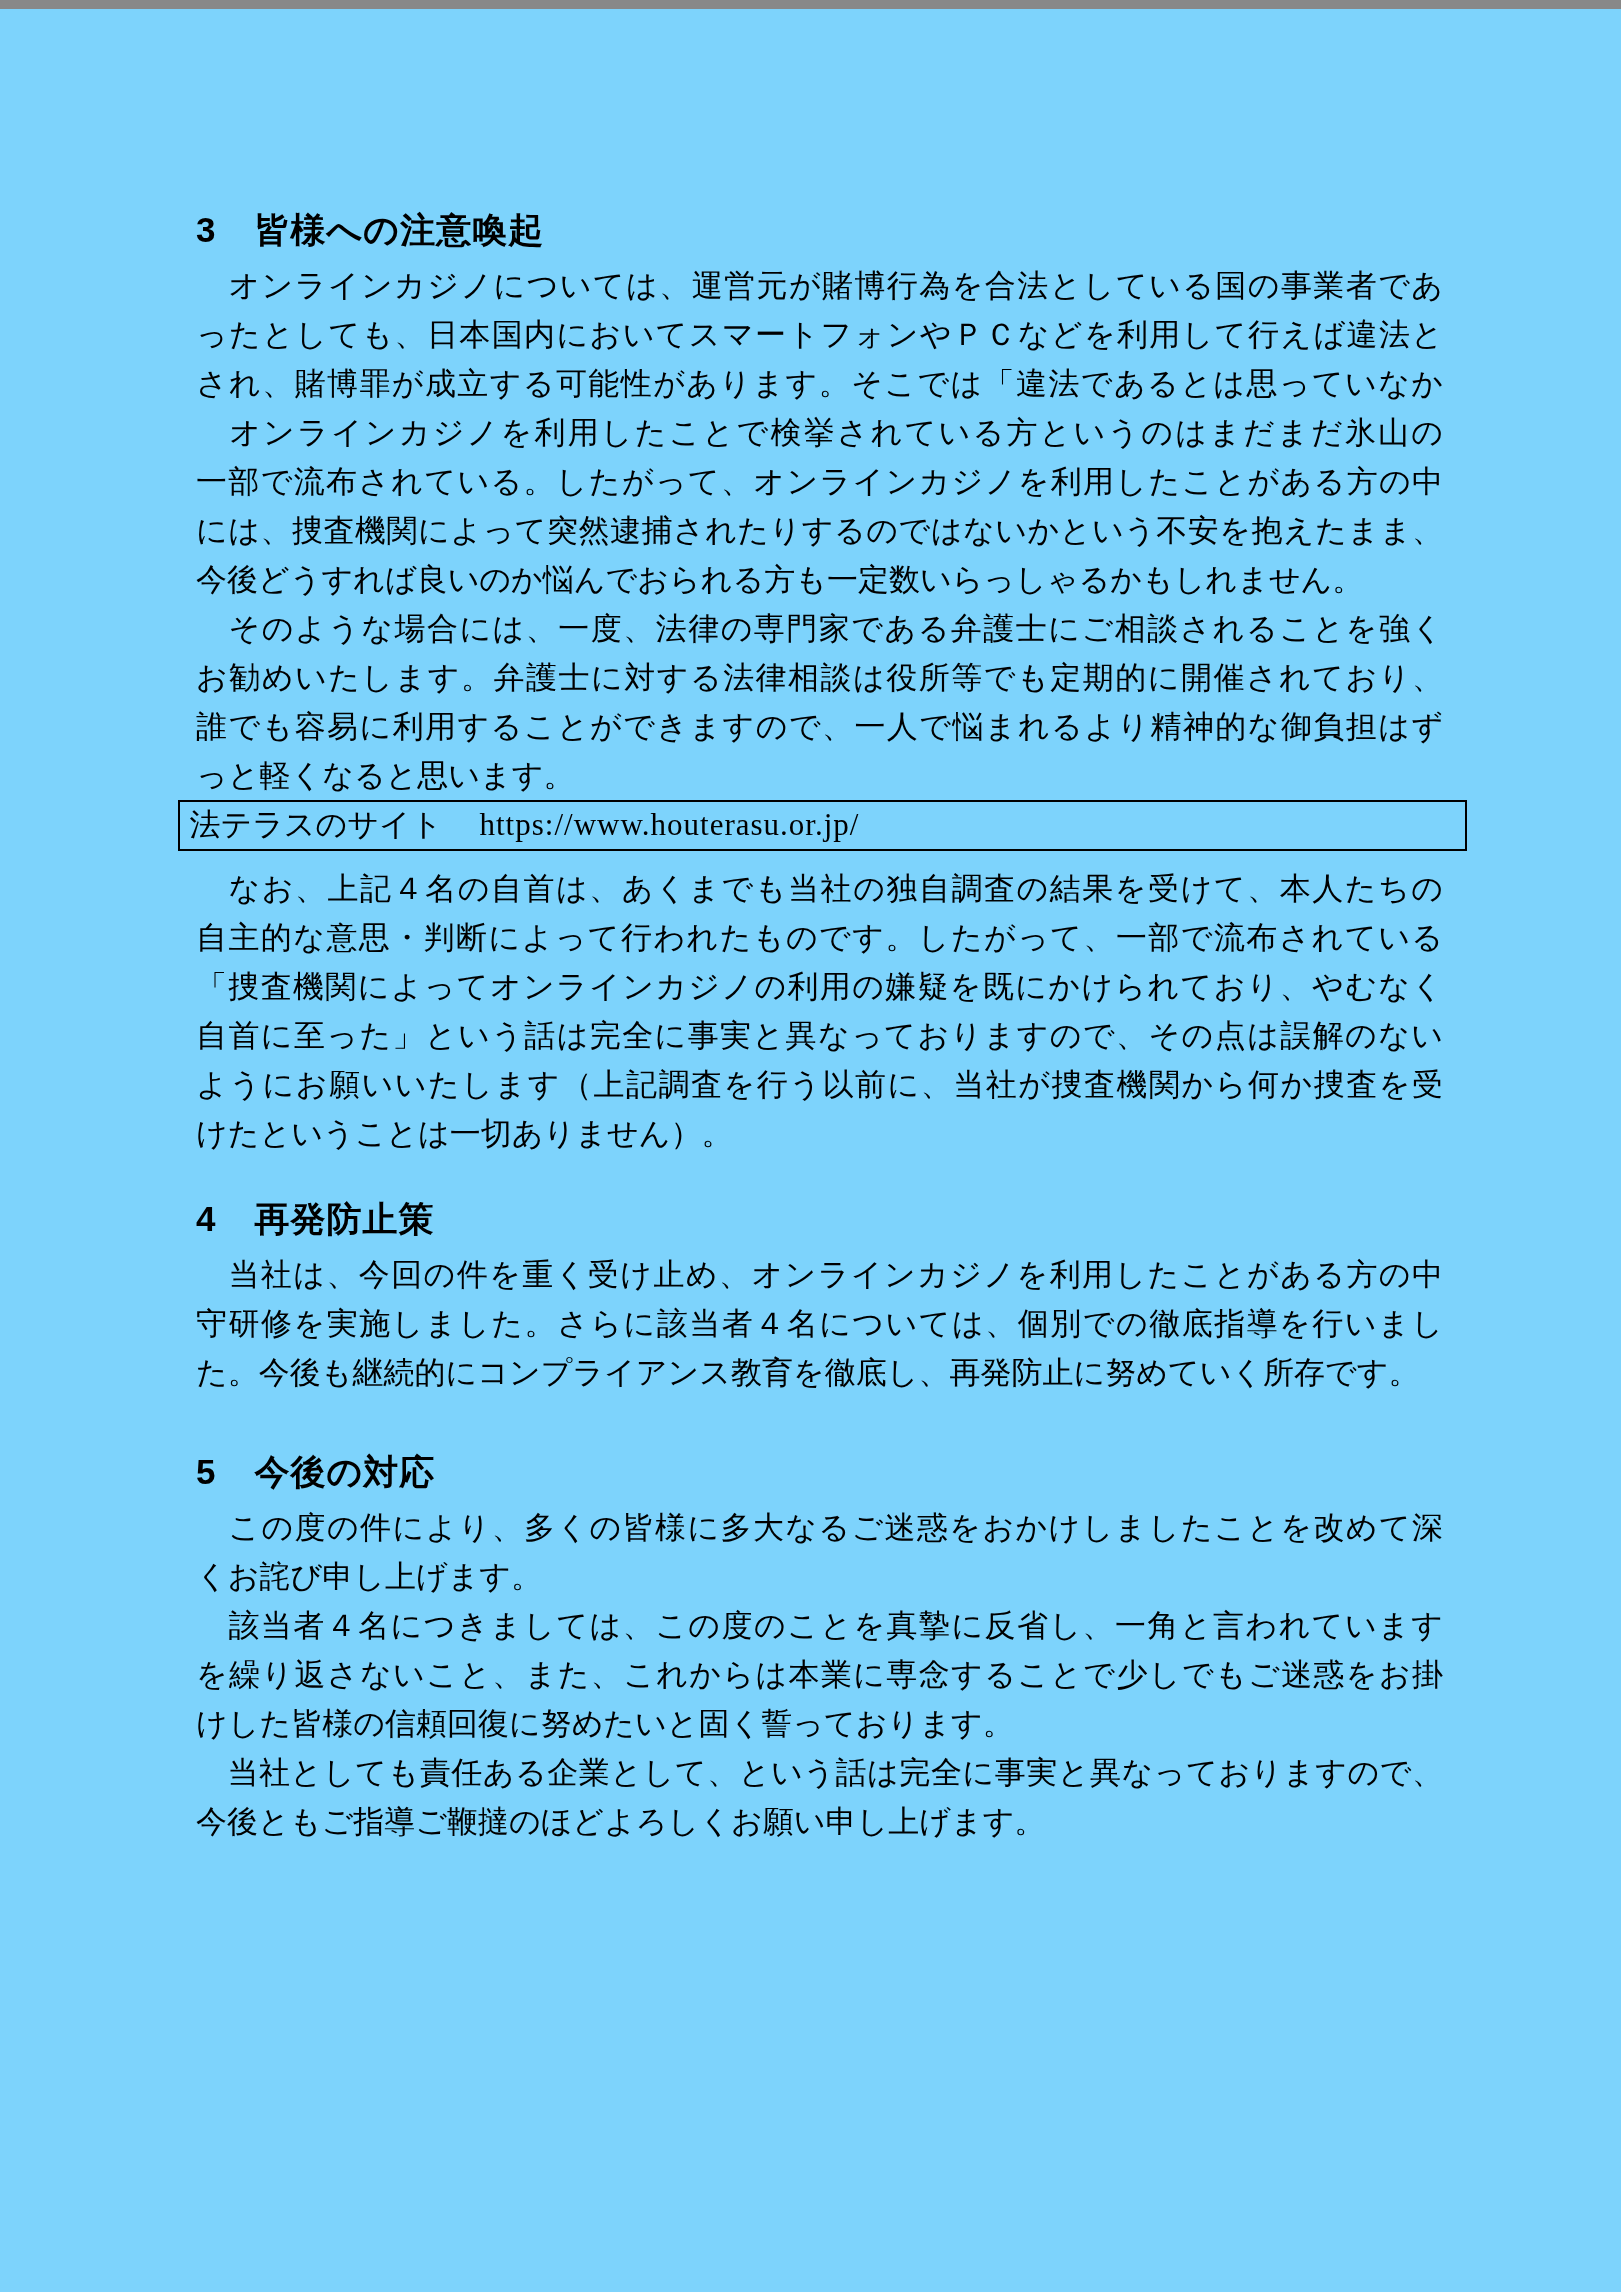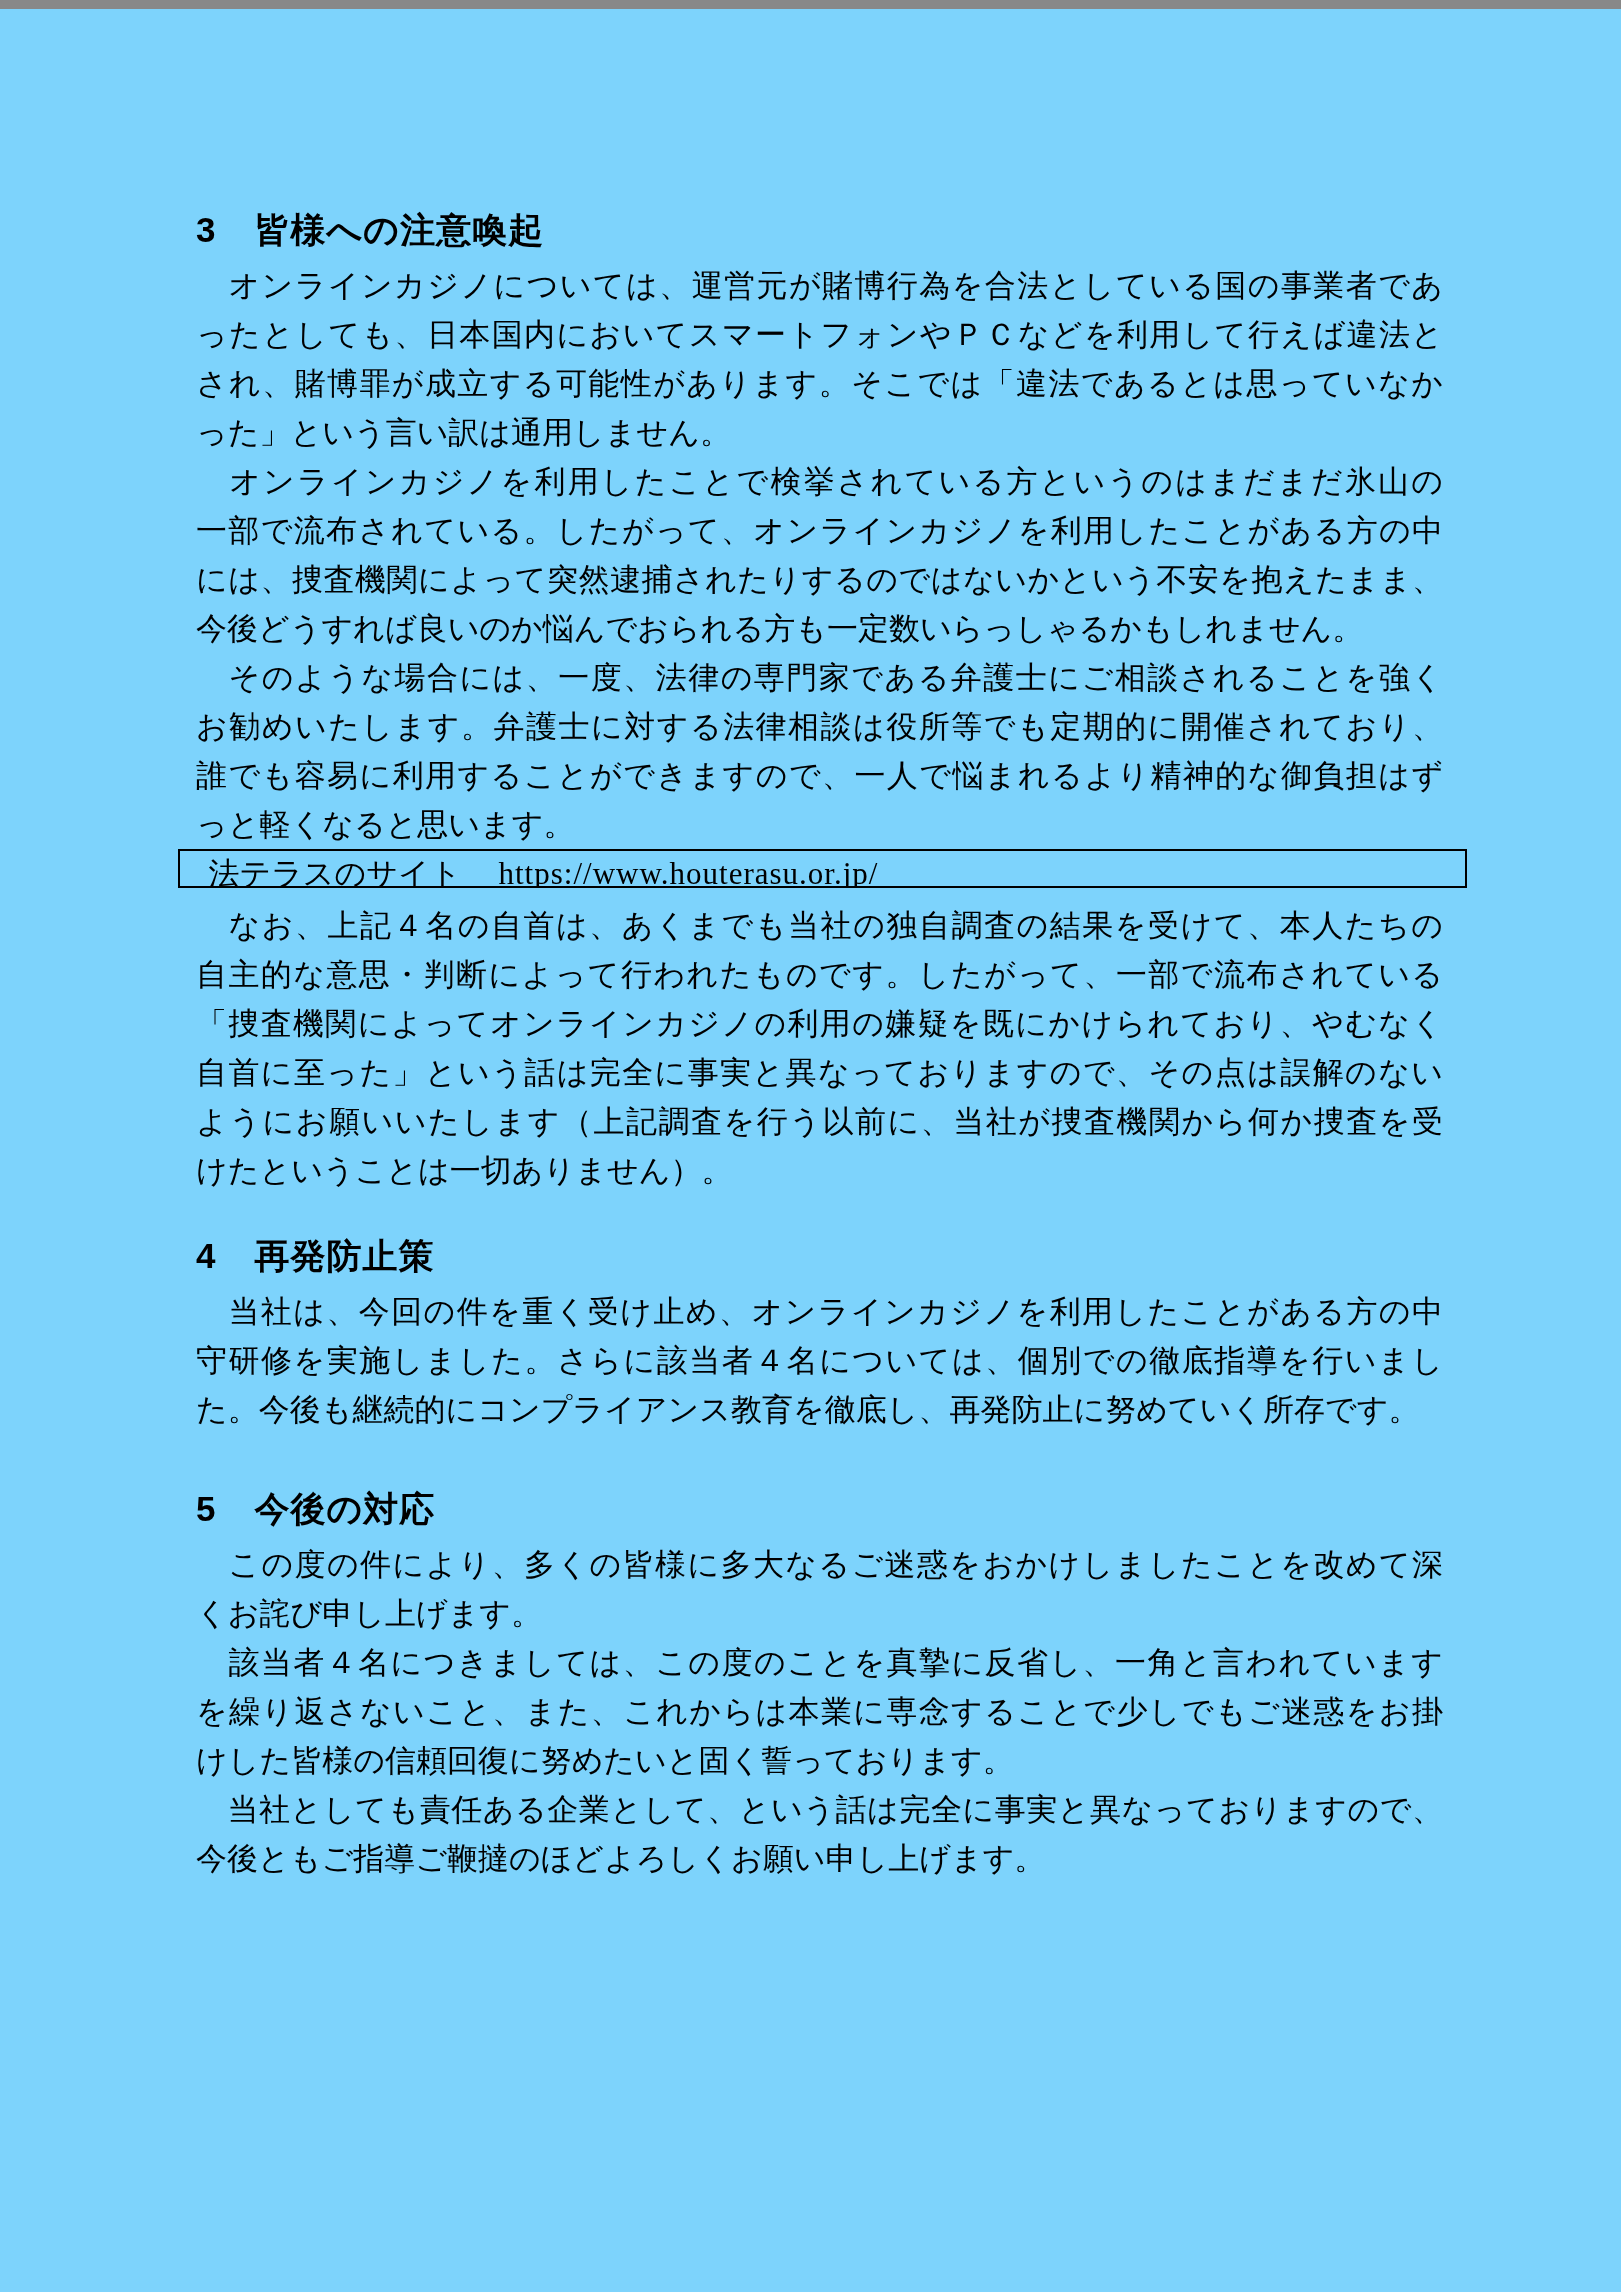--- a/index.html
+++ b/index.html
@@ -29,43 +29,42 @@
   }
   .heading .num { display:inline-block; min-width:25.5px; }
   .heading .ttl { margin-left:33px; }
   .para { margin:0; }
   .line { min-height:49px; }
   .fill { text-align:justify; text-align-last:justify; }
   .linkbox {
     box-sizing:border-box;
     margin:0 0 13.7px -17.6px;
     width:1289px;
-    height:39px;
+    height:51px;
     border:2.9px solid #000000;
-    padding-left:28px;
+    padding-left:9px;
     line-height:45px;
     white-space:nowrap;
     overflow:hidden;
   }
   .linkbox .box-url { margin-left:37px; letter-spacing:1px; }
   #section-4 { margin-top:39px; }
   #section-5 { margin-top:53px; }
 </style>
 </head>
 <body>
 
 <div class="page">
   <div class="content">
       <div class="doc-section" id="section-3">
         <div class="heading"><span class="num">3</span><span class="ttl">皆様への注意喚起</span></div>
         <div class="para">
           <div class="line fill">　オンラインカジノについては、運営元が賭博行為を合法としている国の事業者であ</div>
           <div class="line fill">ったとしても、日本国内においてスマートフォンやＰＣなどを利用して行えば違法と</div>
           <div class="line fill">され、賭博罪が成立する可能性があります。そこでは「違法であるとは思っていなか</div>
-          <div class="line">った」という言い訳は通用しません。</div>
         </div>
         <div class="para">
           <div class="line fill">　オンラインカジノを利用したことで検挙されている方というのはまだまだ氷山の</div>
           <div class="line fill">一部で流布されている。したがって、オンラインカジノを利用したことがある方の中</div>
           <div class="line fill">には、捜査機関によって突然逮捕されたりするのではないかという不安を抱えたまま、</div>
           <div class="line">今後どうすれば良いのか悩んでおられる方も一定数いらっしゃるかもしれません。</div>
         </div>
         <div class="para">
           <div class="line fill">　そのような場合には、一度、法律の専門家である弁護士にご相談されることを強く</div>
           <div class="line fill">お勧めいたします。弁護士に対する法律相談は役所等でも定期的に開催されており、</div>

